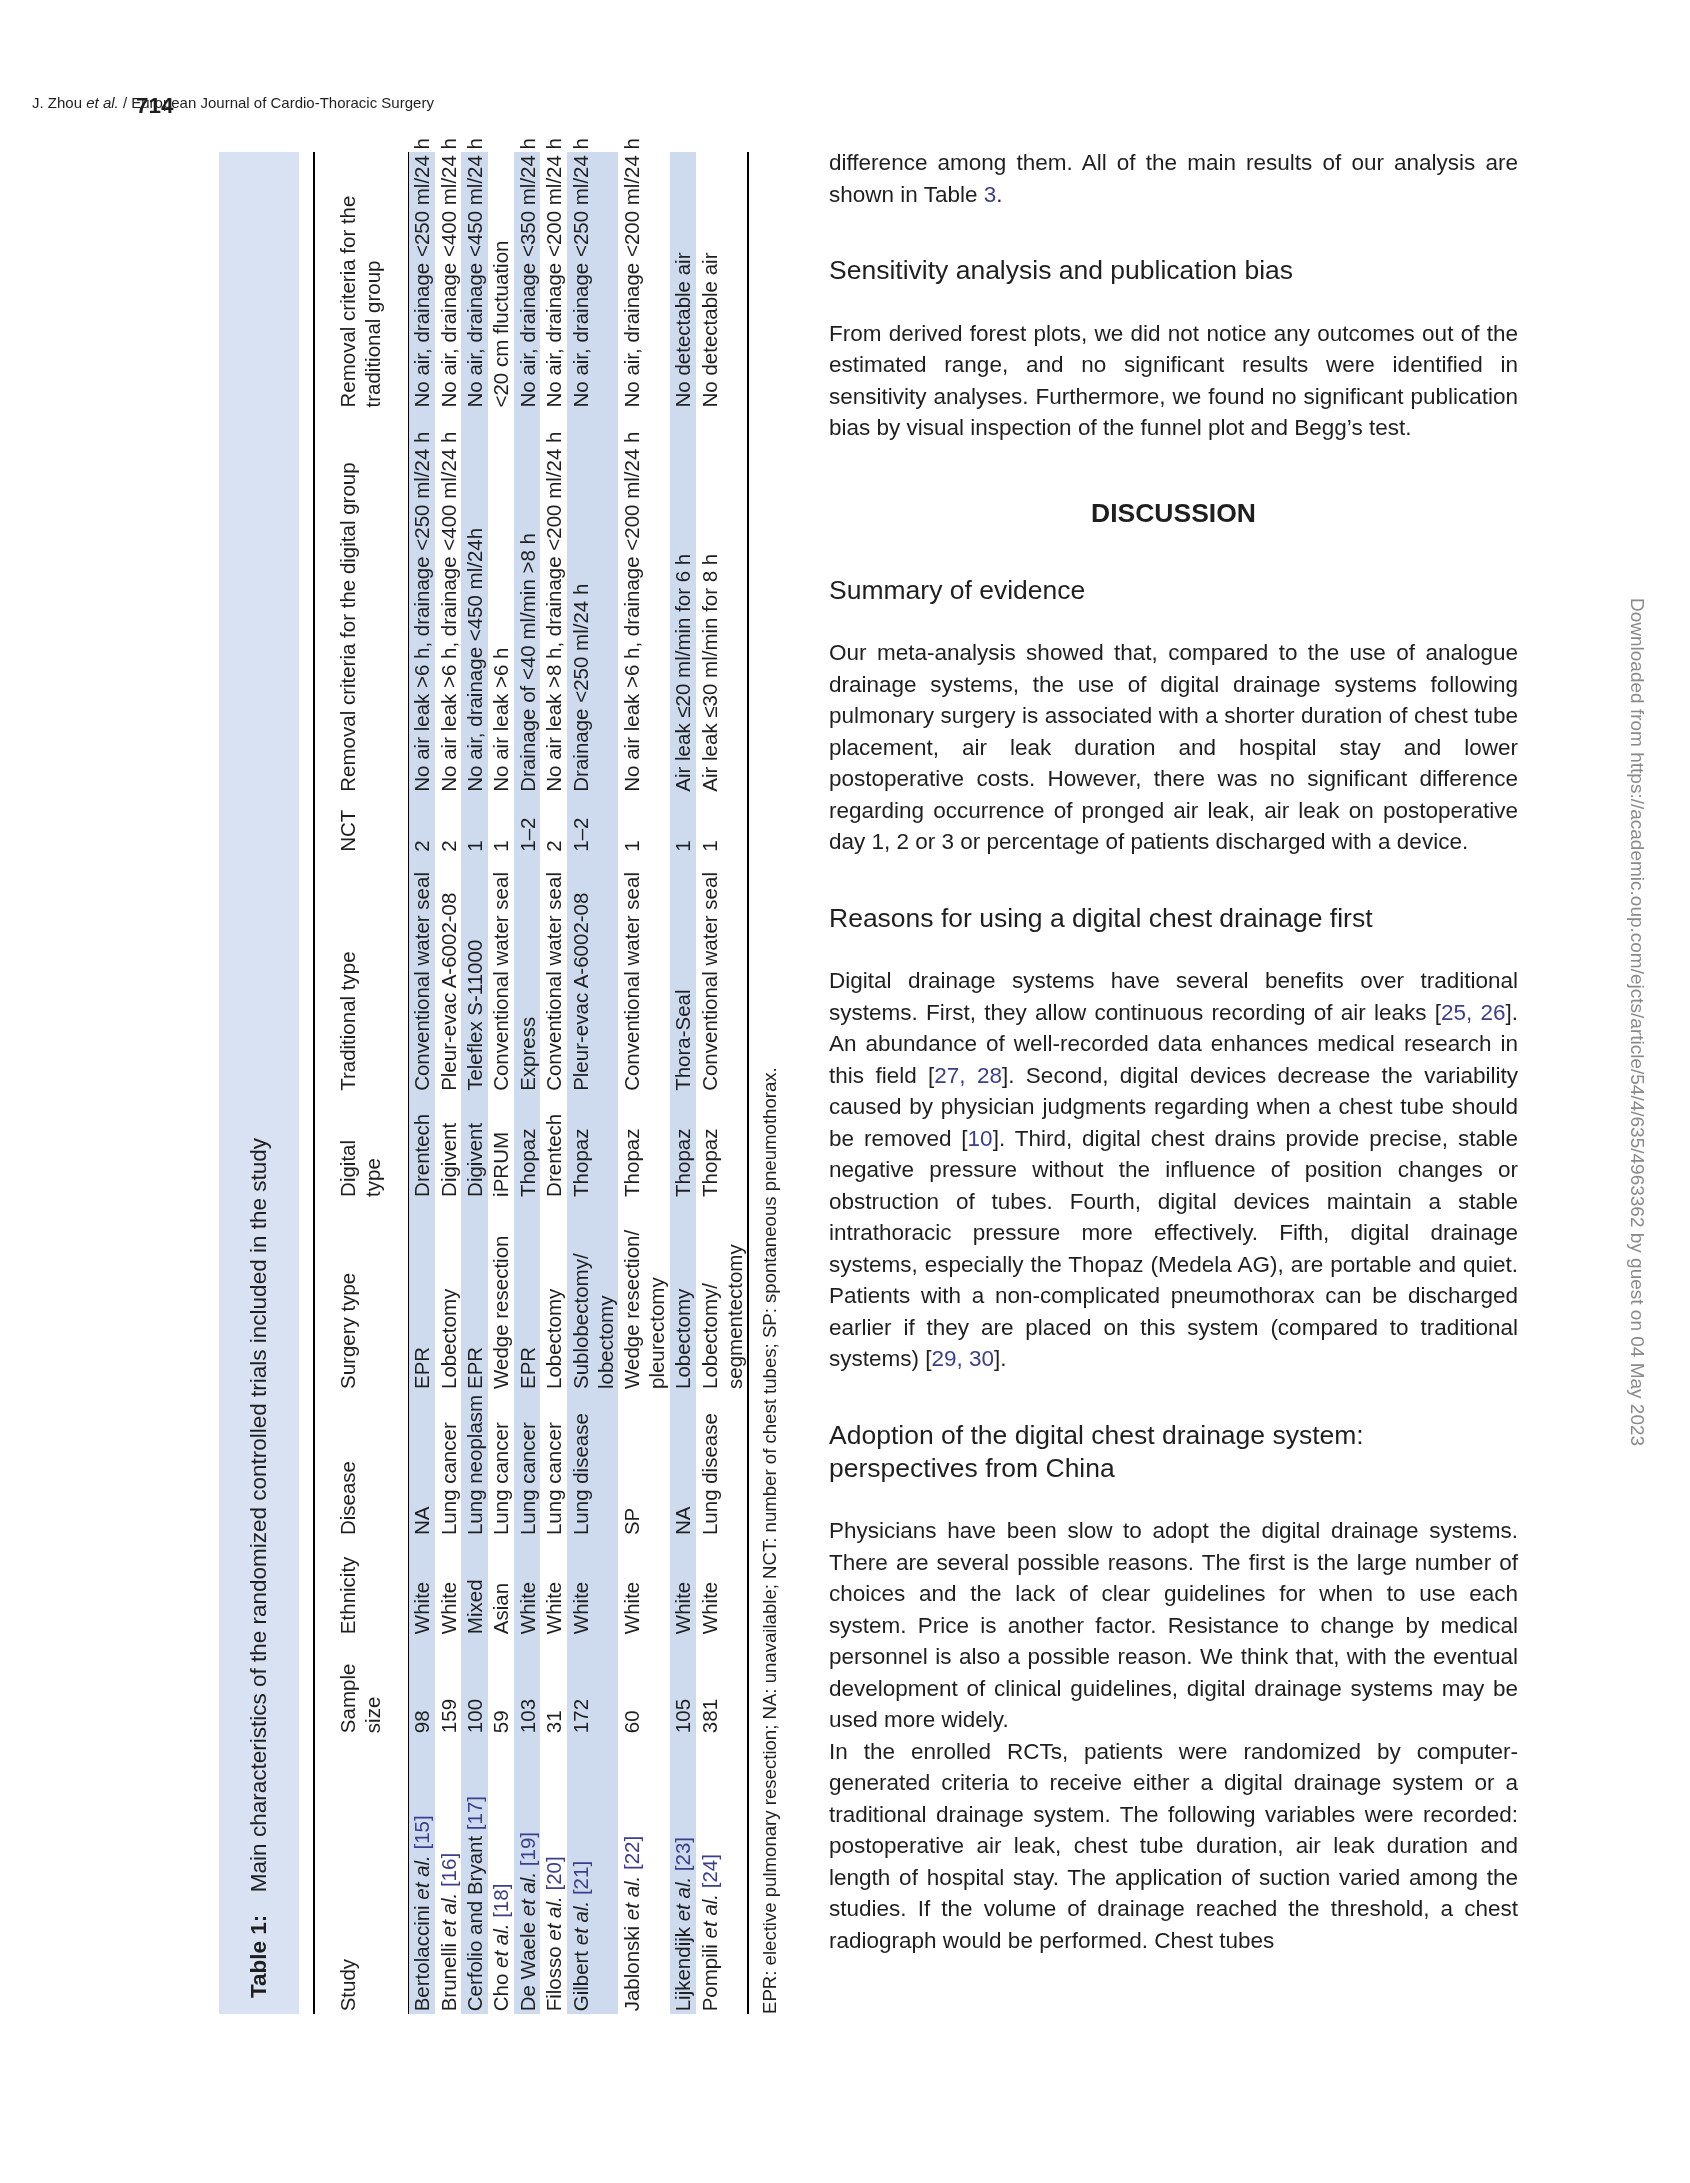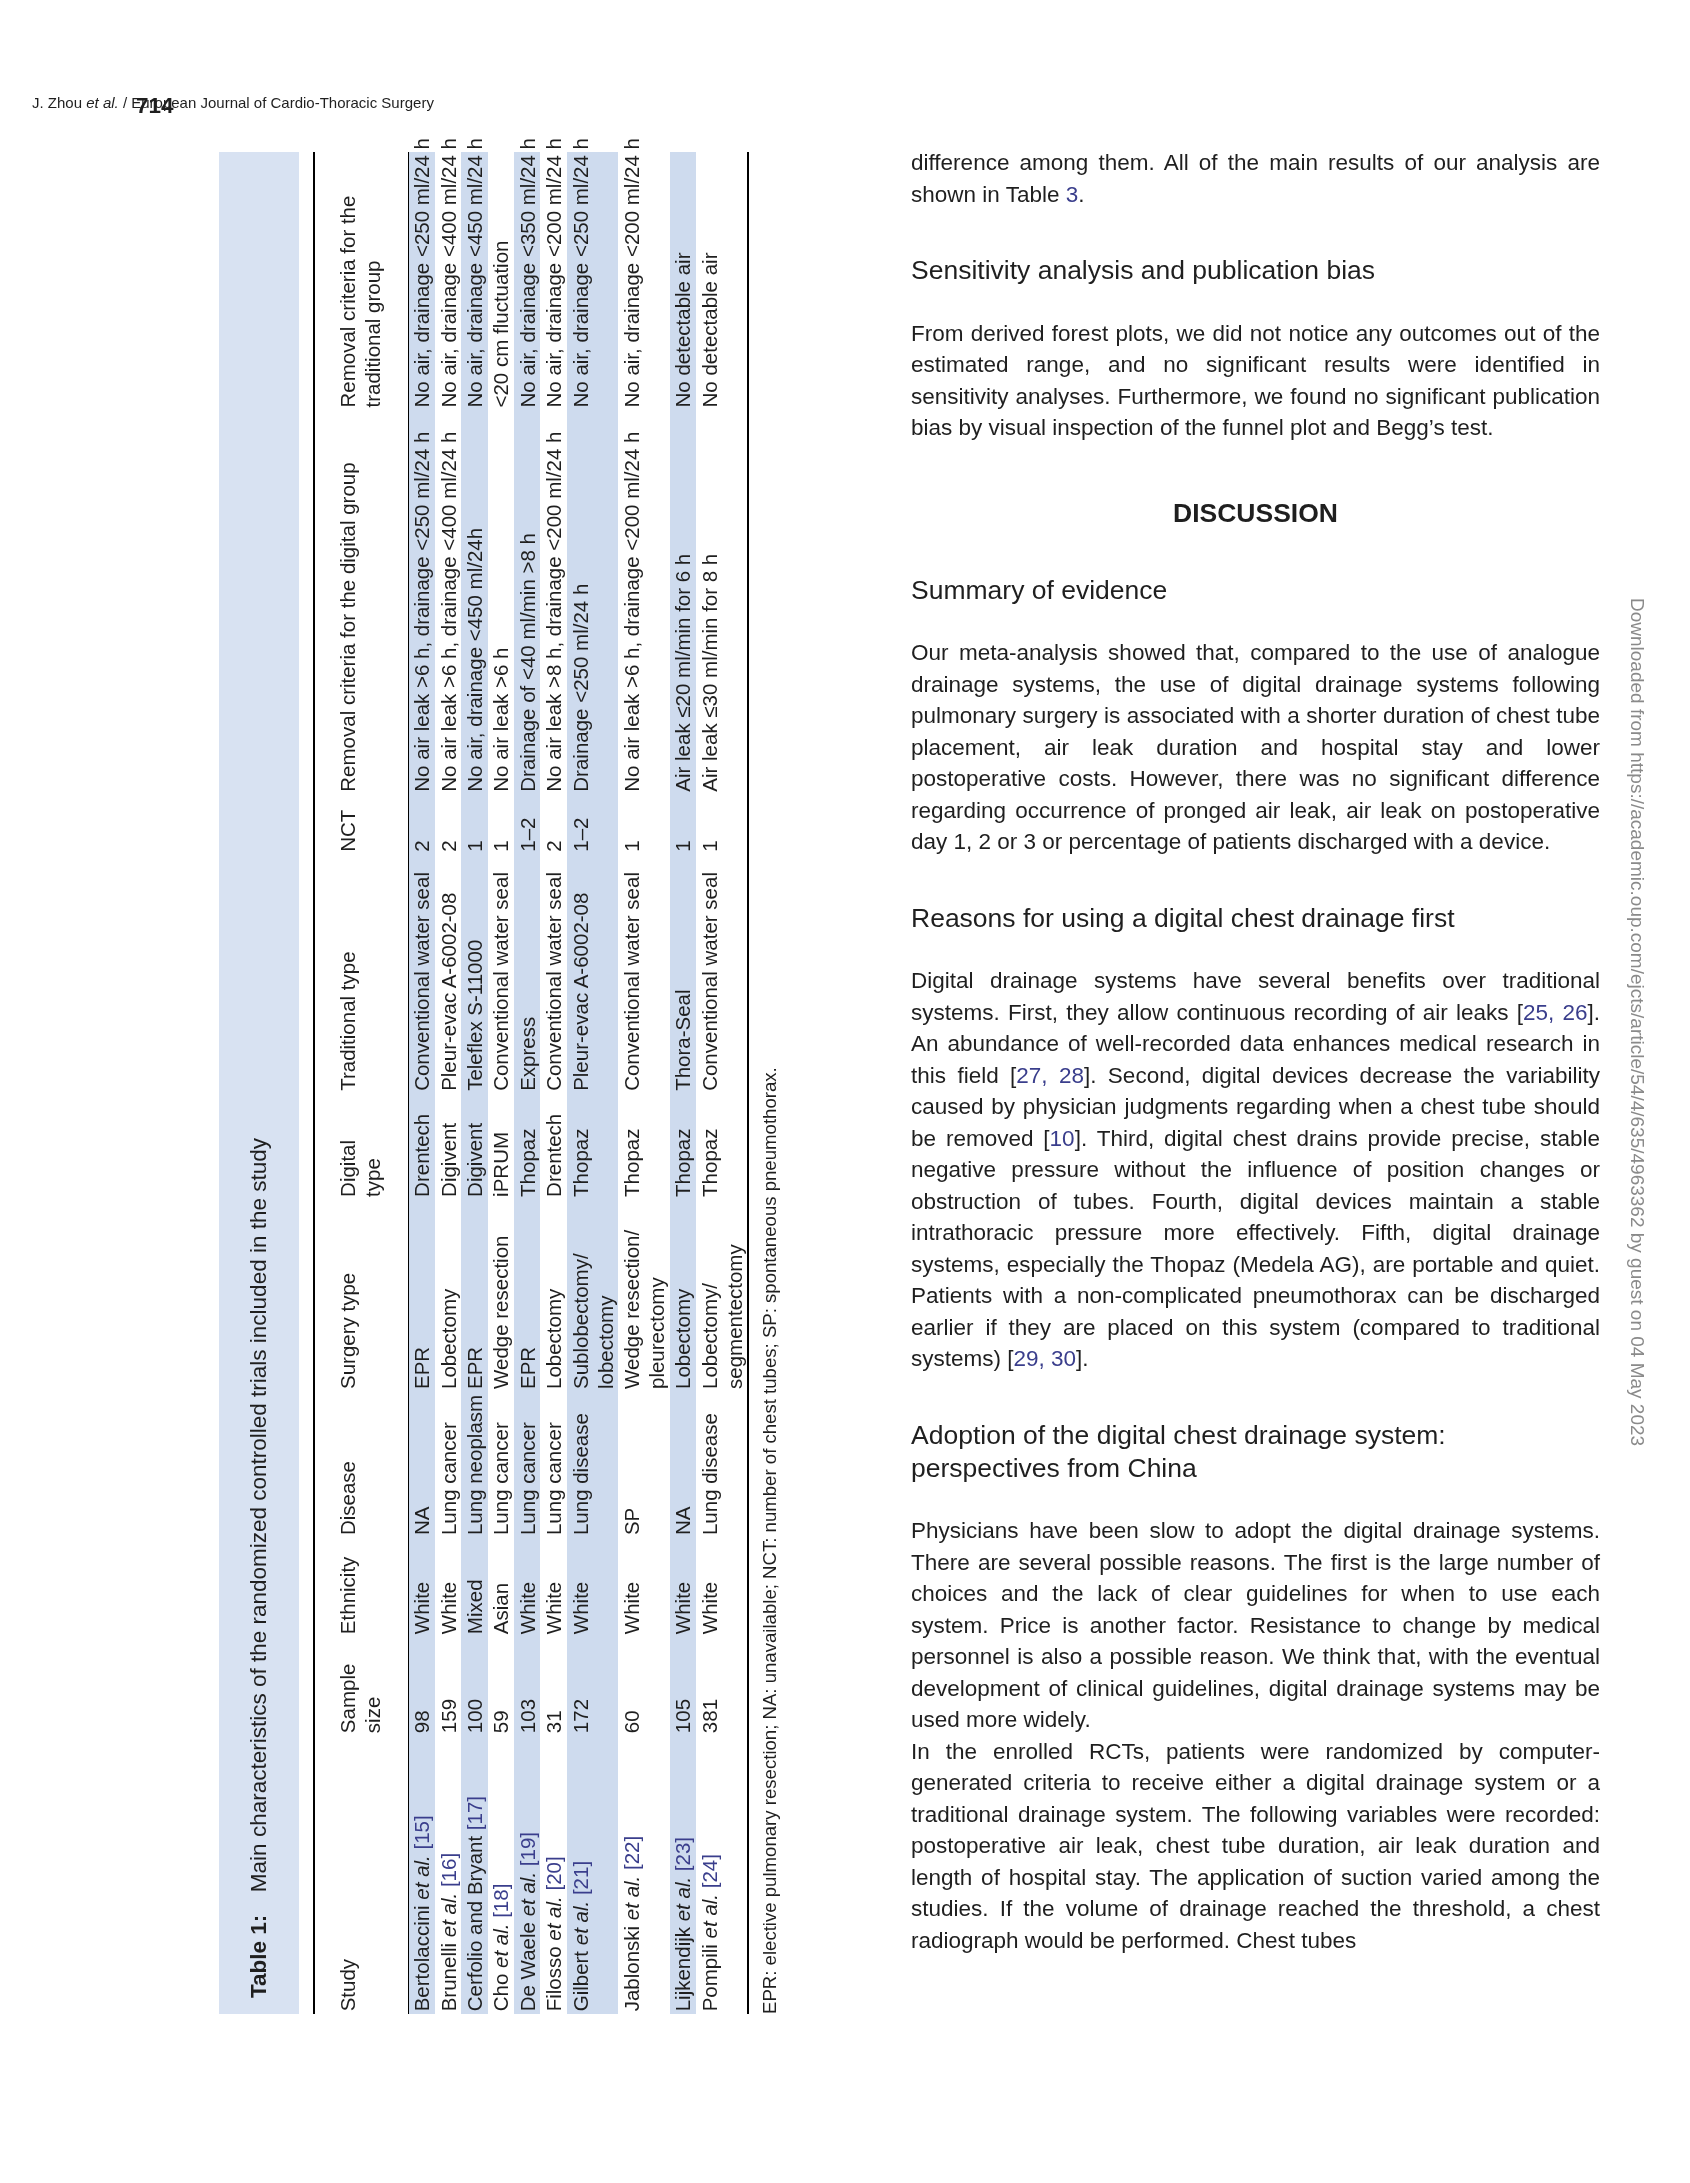--- a/index.html
+++ b/index.html
@@ -18,21 +18,21 @@
              border-top:2px solid #000;border-bottom:2px solid #000;font-size:20.5px;}
   table.main th{font-weight:normal;text-align:left;vertical-align:top;
                 padding:20px 8px 22.5px 2.7px;border-bottom:1.3px solid #000;line-height:25px;}
   table.main td{text-align:left;vertical-align:top;padding:0.7px 8px 0.7px 2.7px;
                 line-height:25px;white-space:nowrap;}
   tr.shaded{background:#cedbee;}
   .tfootnote{margin-top:9.3px;font-size:18.6px;}
   .ref{color:#3a3e8c;}
   td i, .study-etal{font-style:italic;}
   
-  .article{position:absolute;left:911px;top:147px;width:689px;
+  .article{position:absolute;left:829px;top:147px;width:689px;
            font-size:22.5px;line-height:31.5px;text-align:justify;}
   .article p.para{margin:0;}
   .article .h2{font-size:26.5px;line-height:33px;font-weight:normal;text-align:left;margin:44px 0 30.5px 0;}
   .article .h1{font-size:26.5px;line-height:33px;font-weight:bold;text-align:center;margin:53px 0 0 0;}
   .article .h1 + .h2{}
   .article .para:first-child{margin-top:0;}
   .ref-link{color:#3a3e8c;}
   
   .watermark{position:absolute;left:1648px;top:598px;width:1007px;white-space:nowrap;
              transform:rotate(90deg);transform-origin:0 0;font-size:19px;color:#8a8a8a;}

